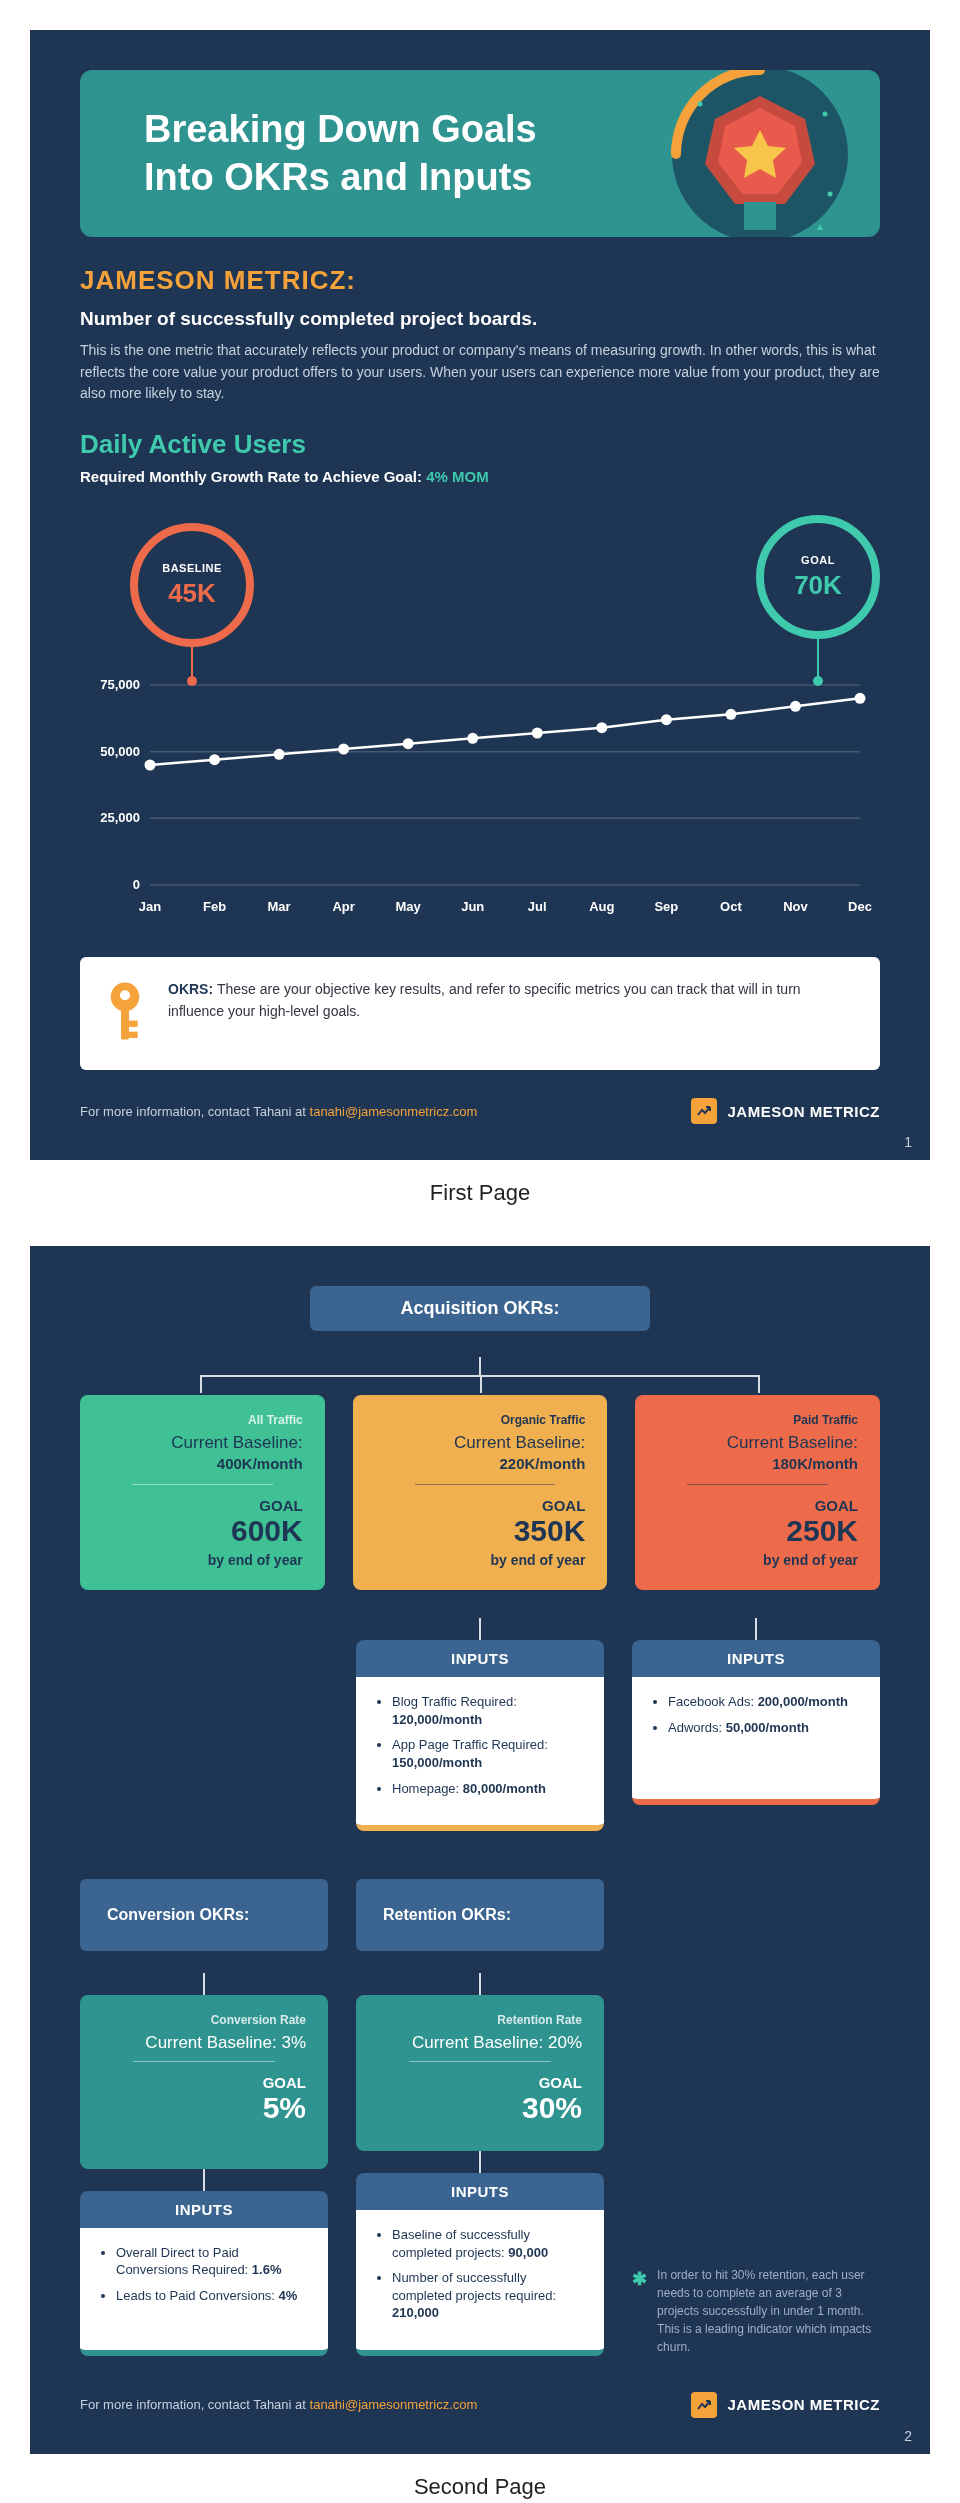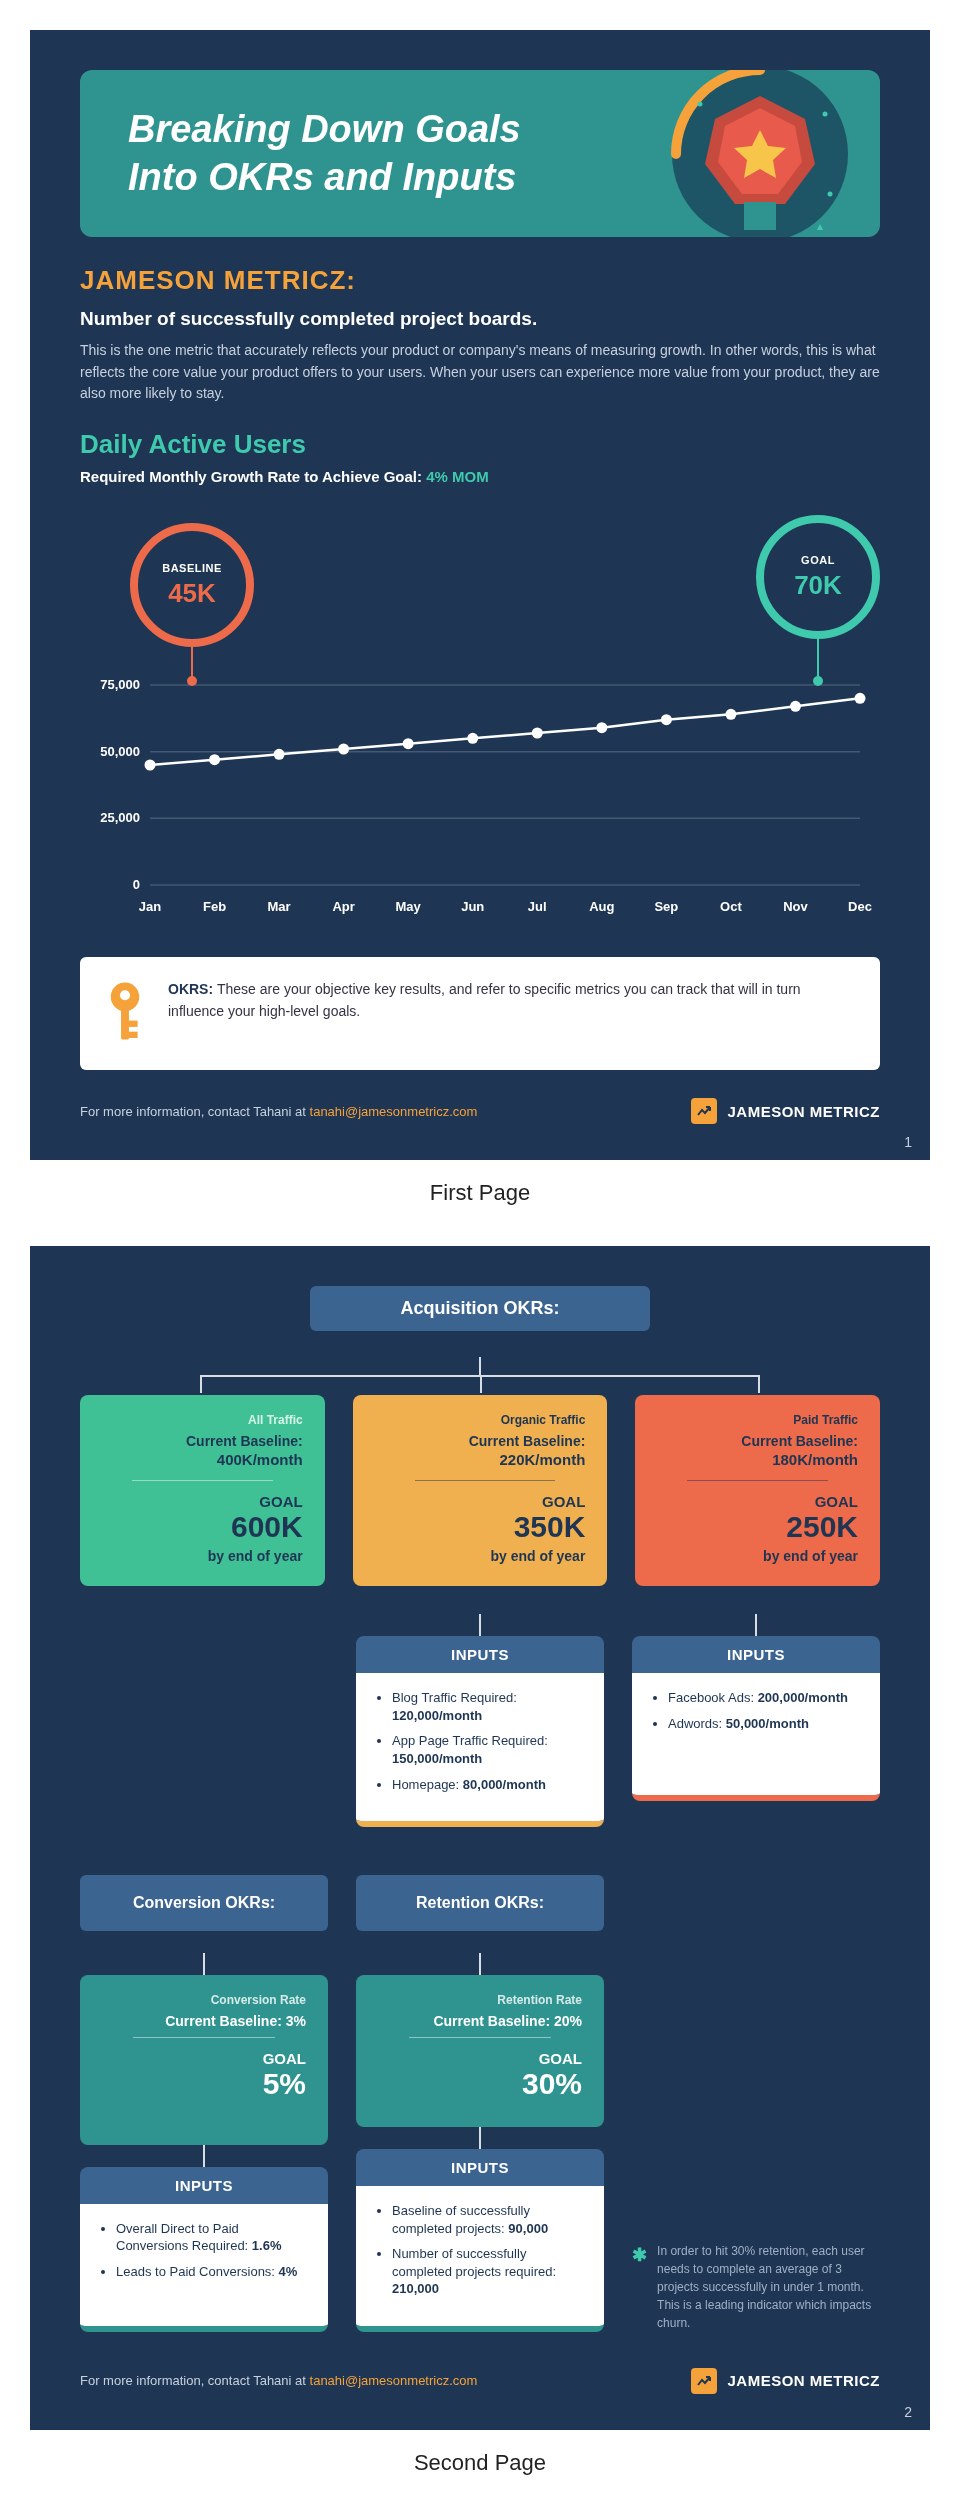--- a/index.html
+++ b/index.html
@@ -23,25 +23,24 @@
     width: 900px;
     text-align: center;
     font-size: 22px;
     color: #222;
     margin-bottom: 40px;
   }
   
   .hero {
     background: #2f9490;
     border-radius: 12px;
-    padding: 36px 48px;
+    padding: 36px 64px;
     position: relative;
     margin-bottom: 28px;
     overflow: hidden;
-    font-style: italic;
   }
   .hero h1 {
     color: #fff;
     font-size: 38px;
     font-weight: 800;
     line-height: 1.25;
     max-width: 520px;
   }
   .badge-icon {
     position: absolute;
@@ -196,21 +195,21 @@
     margin-top: 18px;
   }
   .card {
     flex: 1;
     border-radius: 8px;
     padding: 18px 22px 22px;
     text-align: right;
   }
   .card .card-tag { font-size: 12px; font-weight: 600; opacity: 1; margin-bottom: 6px; color: #1e3553; }
   .card.green .card-tag, .card.teal .card-tag { color: rgba(255,255,255,0.8); }
-  .card .baseline-label { font-size: 14px; font-weight: 700; margin-bottom: 2px; color: #1e3553; }
+  .card .baseline-label { font-size: 17px; font-weight: 400; margin-bottom: 2px; color: #1e3553; }
   .card .baseline-value { font-size: 15px; font-weight: 800; margin-bottom: 12px; color: #1e3553; }
   .card .divider-thin { border-top: 1px solid rgba(30,53,83,0.5); width: 70%; margin: 8px auto 12px; }
   .card.teal .divider-thin, .card.green .divider-thin { border-top-color: rgba(255,255,255,0.45); }
   .card .goal-label { font-size: 15px; font-weight: 800; color: #1e3553; }
   .card .goal-value { font-size: 30px; font-weight: 800; color: #1e3553; margin: 0 0 4px; }
   .card .goal-by { font-size: 14px; font-weight: 700; color: #1e3553; }
   .card.green { background: #3fc195; }
   .card.orange { background: #f1b04f; padding-left: 32px; }
   .card.red { background: #ed6a4a; }
   .card.teal { background: #2f9490; }
@@ -252,22 +251,21 @@
     display: flex;
     gap: 28px;
     margin-top: 48px;
   }
   .bottom-col { flex: 1; display: flex; flex-direction: column; }
   .okr-small-header {
     background: #3b6490;
     color: #fff;
     font-weight: 700;
     font-size: 16px;
-    text-align: center;
-    padding: 19px;
+    padding: 27px;
     border-radius: 6px;
     margin-bottom: 22px;
   }
   .note-box {
     display: flex;
     gap: 10px;
     color: #9fb0c5;
     font-size: 12px;
     line-height: 1.5;
     margin-top: auto;

